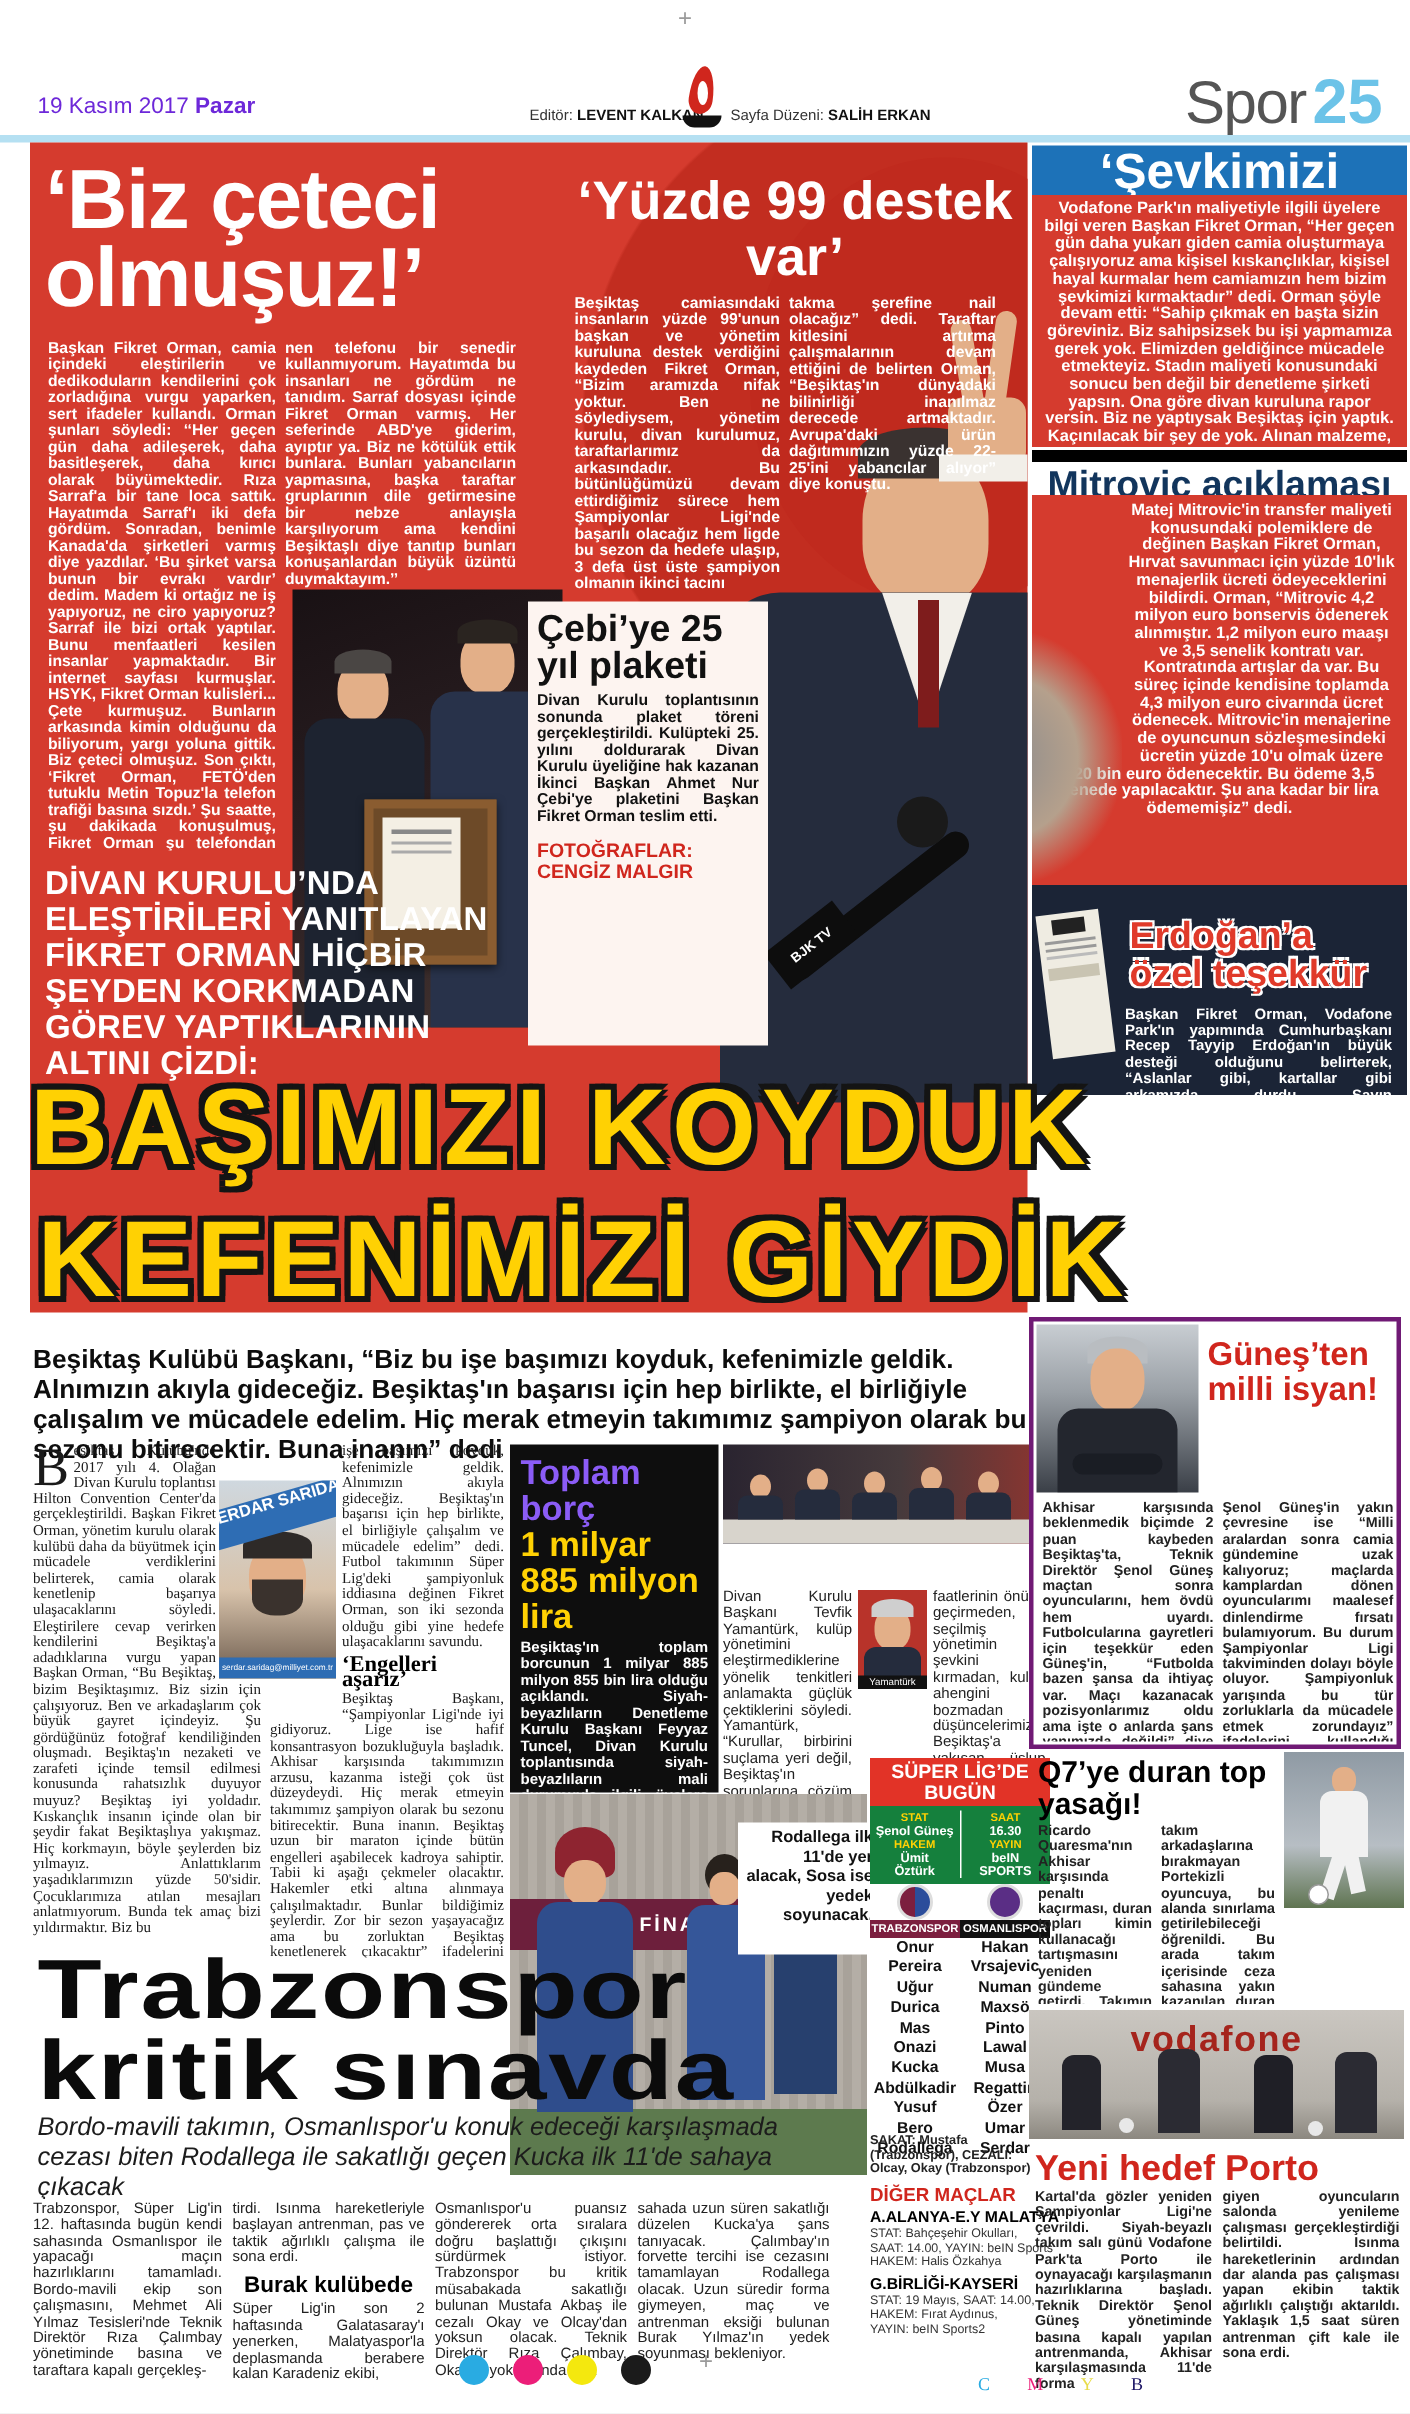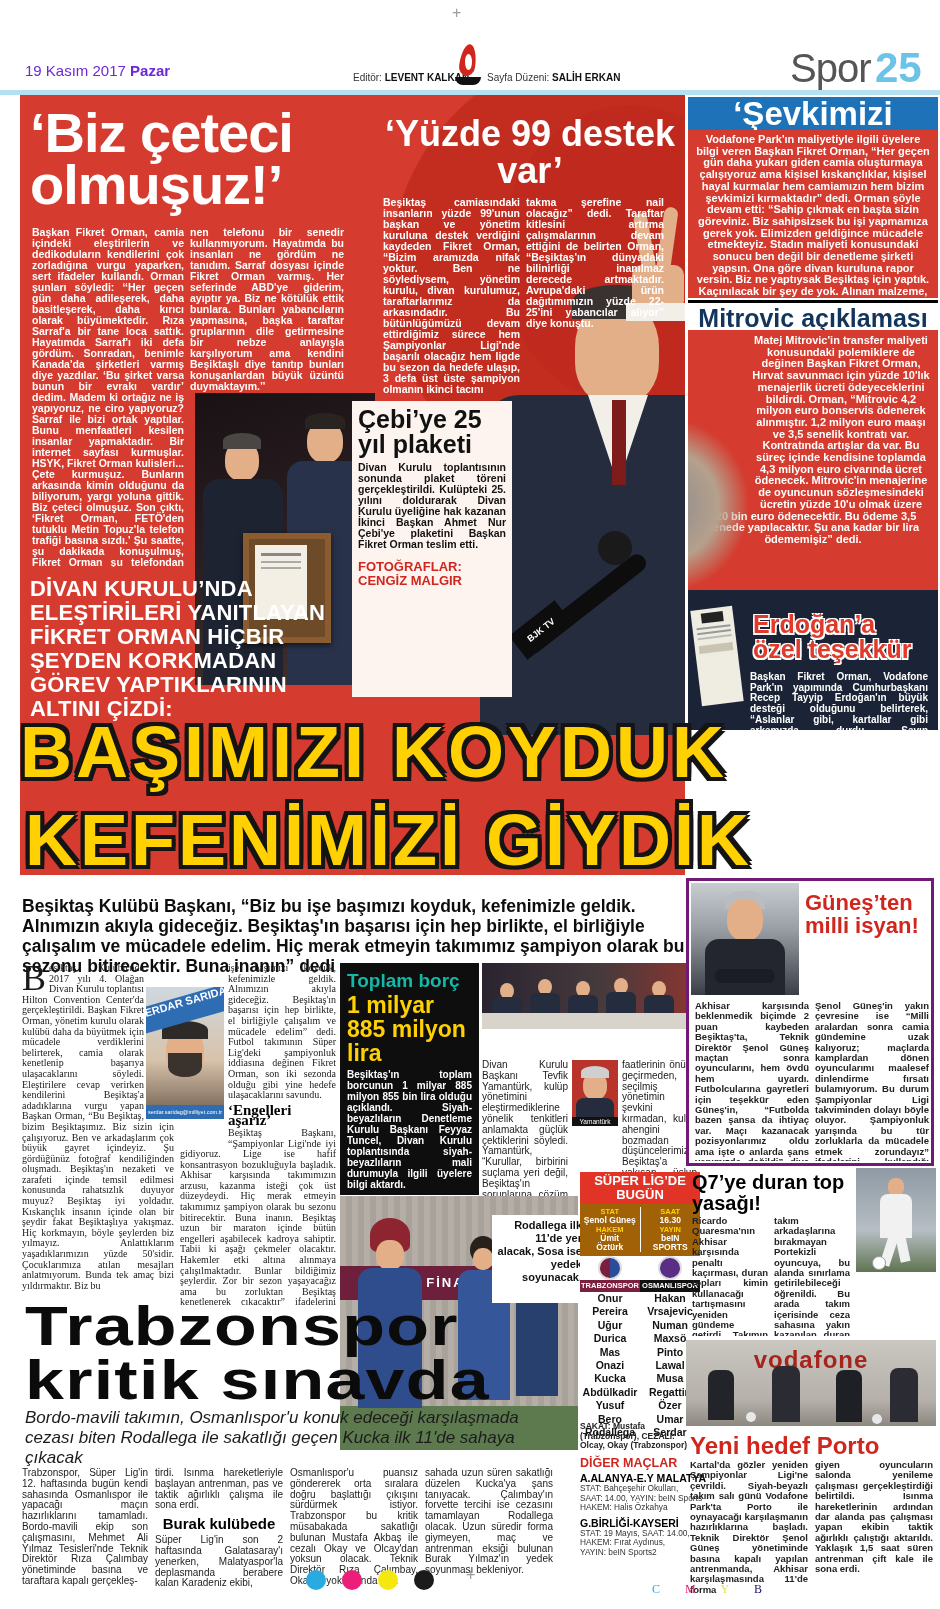--- a/index.html
+++ b/index.html
@@ -20,42 +20,42 @@
   .redbg{background:radial-gradient(circle at 600px 180px,#c22d20 0,#c22d20 230px,#d53b2e 232px);}
   .wtitle{color:#fff;font-weight:bold;}
   .wbody{color:#fff;font-weight:bold;font-size:10.5px;line-height:11px;text-align:justify;}
   .wbody.center{text-align:center;}
   .kicker{color:#fff;font-weight:bold;font-size:22px;line-height:24px;white-space:pre-line;letter-spacing:.2px;}
   .bighead{display:block;font-weight:bold;color:#ffd103;
     text-shadow:-4px -4px 0 #141414,4px -4px 0 #141414,-4px 4px 0 #141414,4px 4px 0 #141414,
                 -4px 0 0 #141414,4px 0 0 #141414,0 -4px 0 #141414,0 4px 0 #141414;}
   
   .bluehead{background:#1d72b8;color:#fff;font-weight:bold;text-align:center;}
-  .mitrohead{background:#fff;color:#12355c;font-weight:bold;text-align:center;border-top:3px solid #000000;}
+  .mitrohead{background:#fff;color:#12355c;font-weight:bold;text-align:center;border-top:8px solid #000000;}
   .whitebox{background:#fdf4f0;}
   .cebi-title{font-weight:bold;color:#111;font-size:25px;line-height:25px;}
   .cebi-body{font-size:10.5px;line-height:11px;color:#111;font-weight:bold;text-align:justify;}
   .photocredit{color:#d0261d;font-weight:bold;font-size:13px;line-height:14px;white-space:pre-line;}
   .erdotitle{color:#e03a2a;font-weight:bold;font-size:25px;line-height:25px;
     text-shadow:-1.5px -1.5px 0 #fff,1.5px -1.5px 0 #fff,-1.5px 1.5px 0 #fff,1.5px 1.5px 0 #fff;}
   
   .deck{font-weight:bold;color:#0d0d0d;font-size:17.5px;line-height:20px;}
   .serifbody{font-family:"Liberation Serif",serif;font-size:10px;line-height:10.6px;color:#1a1a1a;text-align:justify;}
   .dropcap{float:left;font-size:36px;line-height:30px;padding-right:3px;font-family:"Liberation Serif",serif;}
   .subhead{font-weight:bold;font-size:15px;color:#000;}
   .blackbox{background:#0e0e0e;color:#fff;}
-  .borc-t1{color:#14b8a6;font-weight:bold;font-size:19px;line-height:24px;}
+  .borc-t1{color:#8b5cf6;font-weight:bold;font-size:23px;line-height:24px;}
   .borc-t2{color:#ffd103;font-weight:bold;font-size:23px;line-height:24px;}
   .borc-body{color:#fff;font-weight:bold;font-size:10px;line-height:11px;text-align:justify;}
   .darkbody{font-size:10px;line-height:10.8px;color:#222;text-align:justify;}
   .kavga-title{font-weight:bold;font-size:23px;color:#000;}
   .capbox{background:#fff;font-weight:bold;font-size:11px;line-height:13px;color:#111;text-align:right;}
   
   .mb-head{background:#e23327;color:#fff;font-weight:bold;font-size:13px;line-height:14px;text-align:center;}
-  .mb-red{background:#a16207;}
+  .mb-red{background:#15803d;}
   .mb-label{color:#ffd103;font-weight:bold;font-size:7.5px;}
   .mb-val{color:#fff;font-weight:bold;font-size:8.5px;line-height:9px;}
   .teambar{color:#fff;font-weight:bold;font-size:7.5px;text-align:center;line-height:12px;}
   .lineup{font-weight:bold;font-size:10.5px;line-height:13.4px;text-align:center;color:#111;}
   .sakat{font-size:8.5px;line-height:9.5px;color:#222;font-weight:bold;}
   .diger-title{color:#d0261d;font-weight:bold;font-size:12.5px;}
   .diger-team{font-weight:bold;font-size:10.5px;color:#000;}
   .diger-det{font-size:8.3px;line-height:9.6px;color:#333;}
   .trb-title{font-weight:bold;color:#0b0b0b;letter-spacing:1px;}
   .trb-deck{font-style:italic;font-size:17px;line-height:20px;color:#1c1c1c;}

